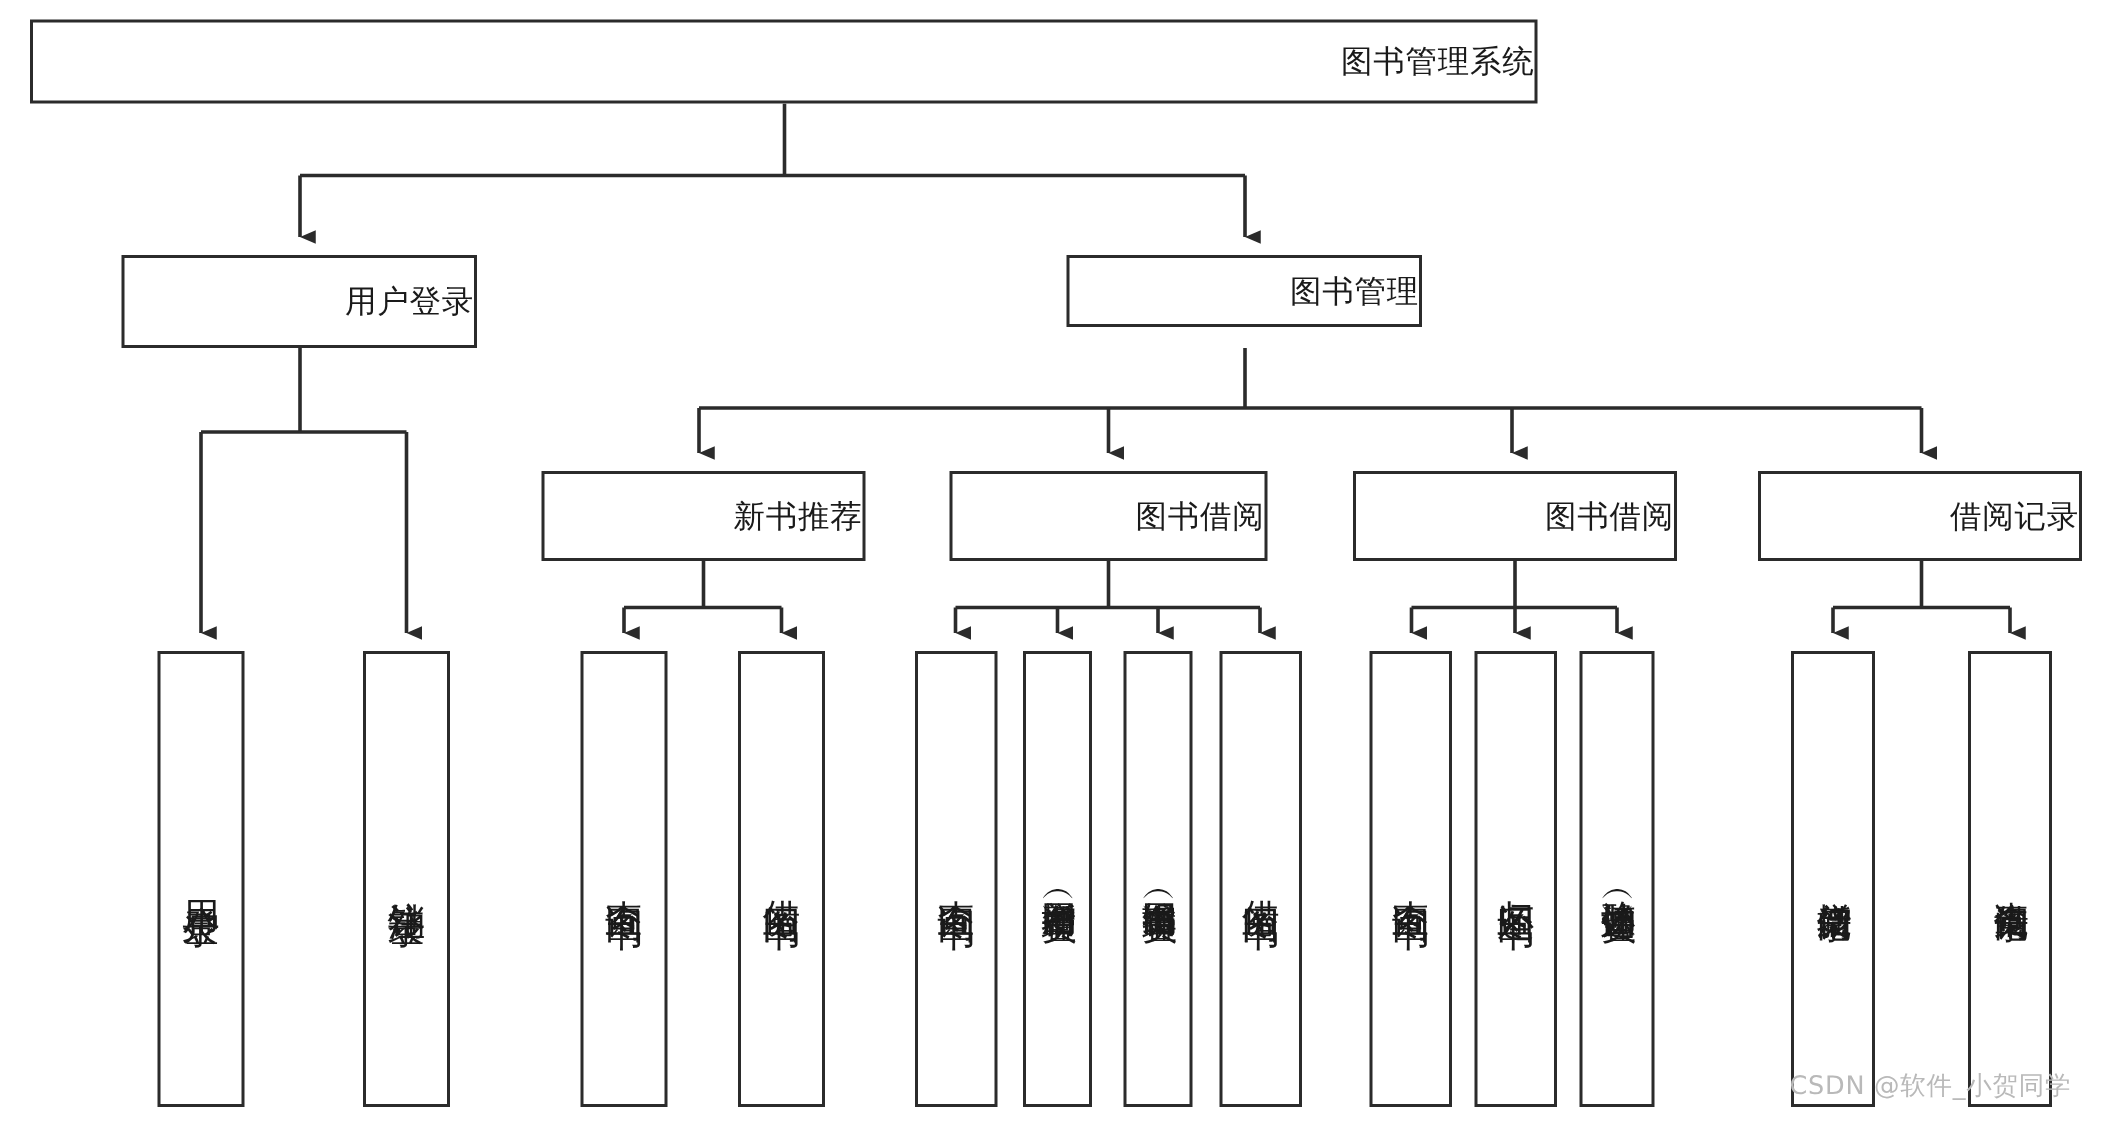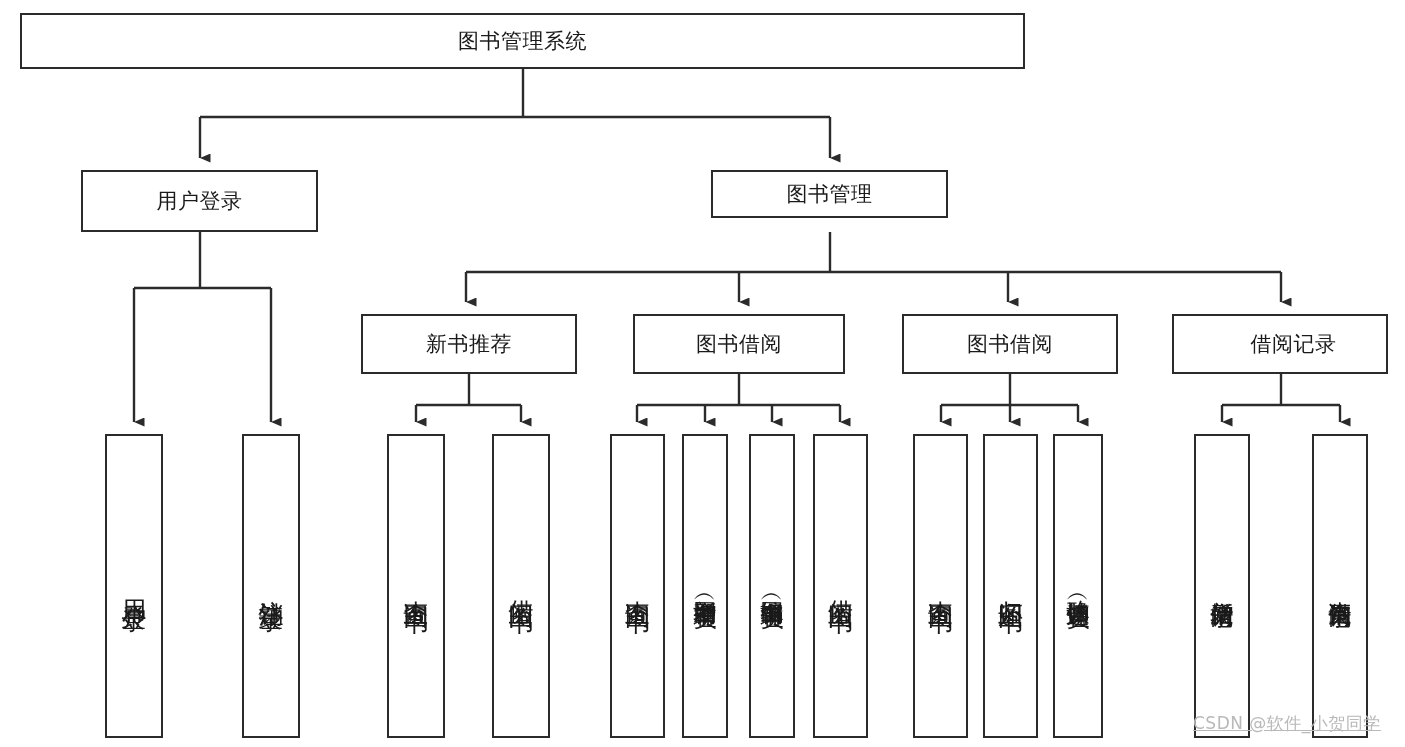--- a/index.html
+++ b/index.html
@@ -26,21 +26,21 @@
     width: 1405px;
     height: 747px;
   }
   .node {
     position: absolute;
     box-sizing: border-box;
     background: #ffffff;
     border: 2px solid #2b2b2b;
     display: flex;
     align-items: center;
-    justify-content: center;
+    justify-content: flex-end;
     overflow: hidden;
   }
   .node-label {
     color: #1a1a1a;
     line-height: 1.18;
     text-align: center;
     white-space: nowrap;
   }
   .node.horizontal .node-label {
     font-size: 21px;
@@ -62,21 +62,20 @@
     letter-spacing: 1px;
   }
   .watermark {
     position: absolute;
     left: 1193px;
     top: 712px;
     font-size: 17px;
     color: #b9b9b9;
     white-space: nowrap;
     letter-spacing: 0.5px;
-    text-decoration: underline;
   }
 </style>
 </head>
 <body>
 
 <div id="diagram-root">
 
   <svg id="connectors" viewBox="0 0 1405 747" xmlns="http://www.w3.org/2000/svg">
     <defs>
       <marker id="arrowhead" markerWidth="9" markerHeight="11" refX="4.5" refY="10.5" orient="auto" markerUnits="userSpaceOnUse">

